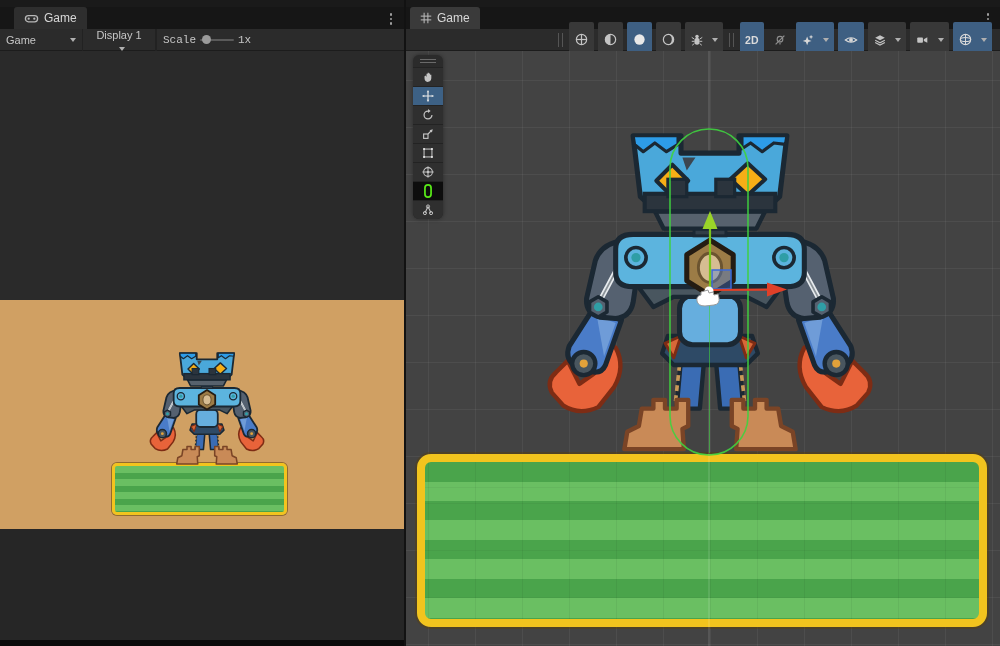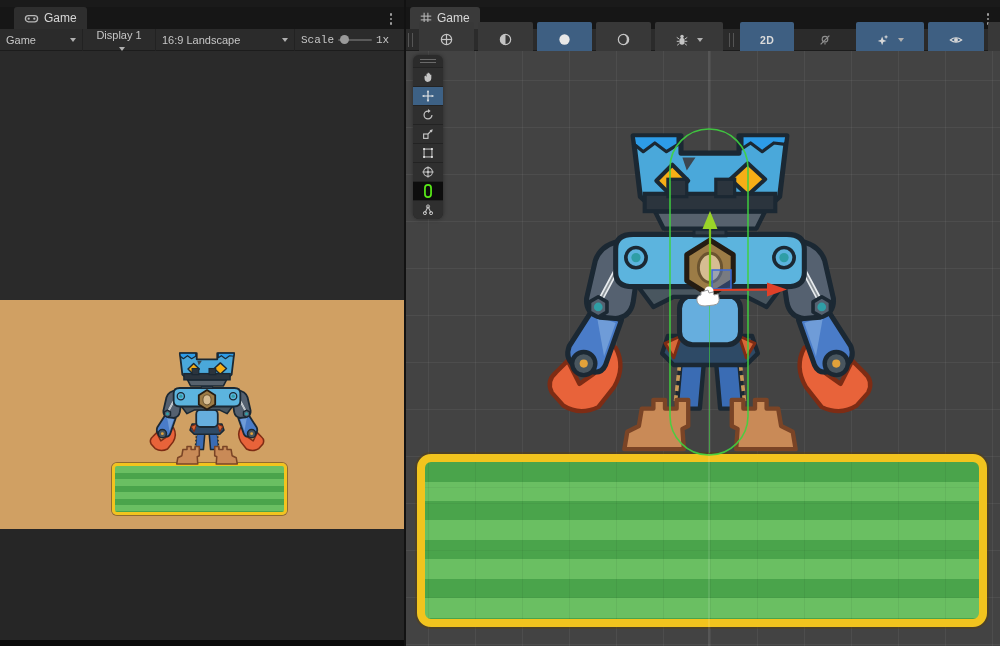--- a/index.html
+++ b/index.html
@@ -25,21 +25,21 @@
   .toolbar{position:absolute;left:0;right:0;top:22px;height:22px;background:#2b2b2b;border-bottom:1px solid #1c1c1c;
            display:flex;align-items:center;}
   .ddown{display:flex;align-items:center;height:22px;padding:0 6px;color:#c6c6c6;cursor:pointer;}
   .caret{width:0;height:0;border-left:3.5px solid transparent;border-right:3.5px solid transparent;border-top:4px solid #b0b0b0;margin-left:6px;}
   .tb-div{width:1px;height:22px;background:#222;}
   .slider-track{position:relative;width:34px;height:2px;background:#5a5a5a;border-radius:1px;margin:0 4px;}
   .slider-knob{position:absolute;left:2px;top:-3.5px;width:9px;height:9px;border-radius:50%;background:#9a9a9a;}
 
   
   .sbtns{display:flex;align-items:center;gap:4px;margin-left:auto;margin-right:8px;}
-  .sbtn{height:36px;min-width:24px;padding:0 20px;border-radius:2px;background:#383838;display:flex;align-items:center;justify-content:center;gap:2px;cursor:pointer;}
+  .sbtn{height:36px;min-width:24px;padding:0 5px;border-radius:2px;background:#383838;display:flex;align-items:center;justify-content:center;gap:2px;cursor:pointer;}
   .sbtn.active{background:#3e5f82;}
   .sbtn.flat{background:transparent;}
   .sbtn .lbl2d{font-size:10.5px;color:#dbdbdb;font-weight:bold;letter-spacing:.3px;}
   .sep2{width:5px;height:14px;border-left:1px solid #555;border-right:1px solid #555;margin:0 2px;}
 
   
   #game-view{position:absolute;left:0;right:0;top:44px;bottom:0;background:#2a2a2a;}
   #game-letterbox-bottom{position:absolute;left:0;right:0;top:478px;bottom:6px;background:#262626;}
   #game-bottom-strip{position:absolute;left:0;right:0;bottom:0;height:6px;background:#0b0b0b;}
   #game-viewport{position:absolute;left:0;width:404px;top:249px;height:229px;background:#d0a063;overflow:hidden;}
@@ -161,24 +161,20 @@
       <div class="ddown" style="width:82px;justify-content:space-between;">
         <span>Game</span>
           <span class="caret"></span>
       </div>
       <div class="tb-div"></div>
       <div class="ddown" style="width:72px;justify-content:space-between;flex-direction:column;">
         <span>Display 1</span>
           <span class="caret"></span>
       </div>
       <div class="tb-div"></div>
-      <div class="ddown" style="width:138px;justify-content:space-between;">
-        <span>16:9 Landscape</span>
-          <span class="caret"></span>
-      </div>
       <div class="tb-div"></div>
       <div class="ddown" style="cursor:default;font-family:Liberation Mono, monospace;">
         <span>Scale</span>
         <span class="slider-track">
             <span class="slider-knob"></span>
           </span>
         <span>1x</span>
       </div>
     </div>
     <div id="game-view">

